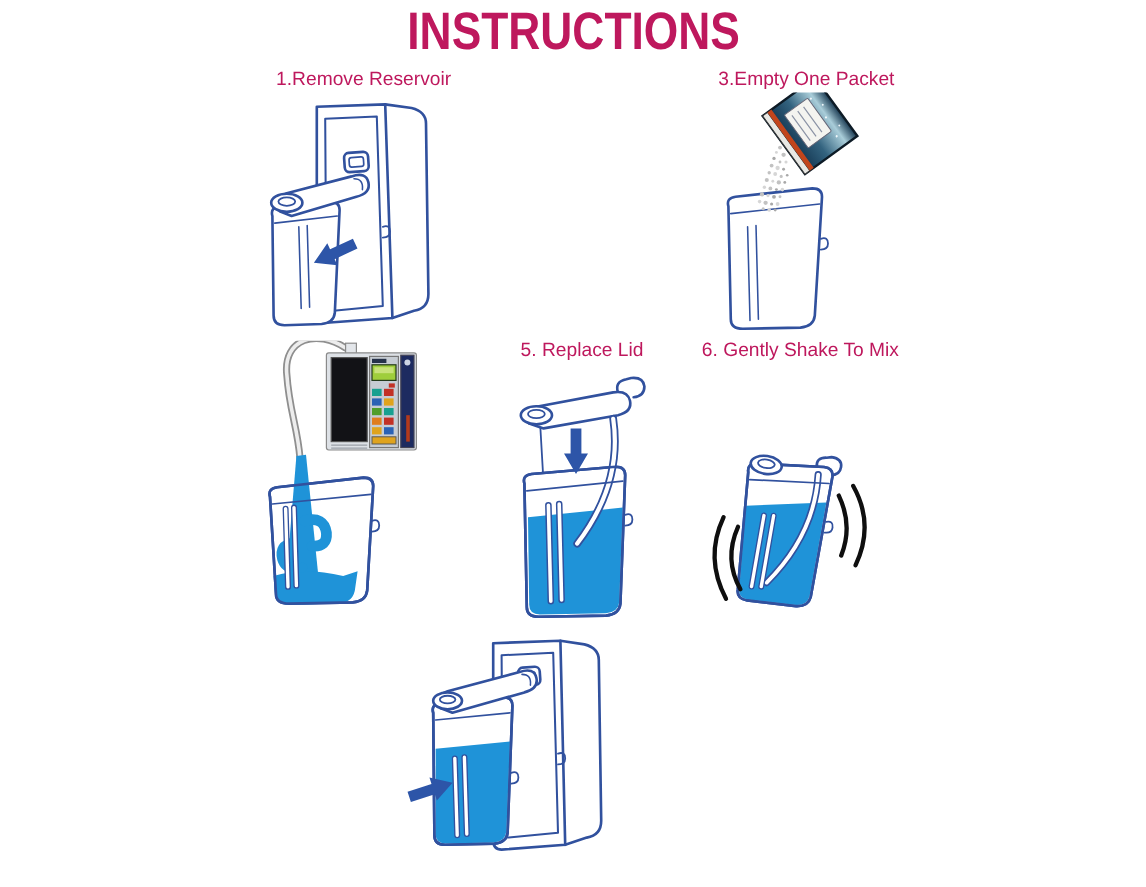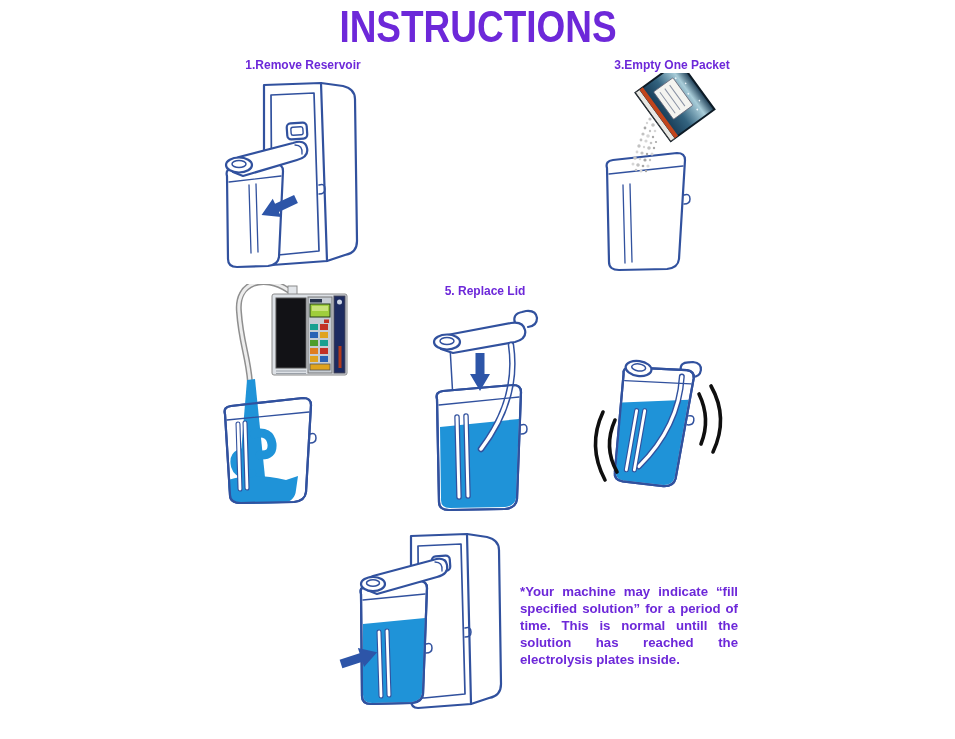--- a/index.html
+++ b/index.html
@@ -1,22 +1,22 @@
 <!DOCTYPE html>
 <html><head>
 <meta charset="utf-8">
 <style>
   html,body{margin:0;padding:0;background:#fff;}
   .page{position:relative;width:955px;height:739px;background:#ffffff;overflow:hidden;
-        font-family:"Liberation Sans","DejaVu Sans",sans-serif;color:#6d28d9;}
+        font-family:"Liberation Sans","DejaVu Sans",sans-serif;color:#be185d;}
   .title{position:absolute;left:0;top:2px;width:100%;text-align:center;margin:0;
          font-size:44px;font-weight:700;letter-spacing:0px;}
   .title span{display:inline-block;transform:scaleX(.84);transform-origin:center;white-space:nowrap;}
   .step{position:absolute;display:flex;flex-direction:column;align-items:center;}
-  .step-label{font-size:12px;font-weight:700;white-space:nowrap;margin-bottom:1px;}
+  .step-label{font-size:16px;font-weight:400;white-space:nowrap;margin-bottom:1px;}
   .s1{left:196px;top:58px;width:214px;}
   .s2{left:415px;top:58px;width:150px;}
   .s3{left:578px;top:58px;width:188px;justify-content:flex-end;}
   .s4{left:196px;top:284px;width:208px;}
   .s5{left:420px;top:284px;width:130px;justify-content:center;}
   .s6{left:568px;top:284px;width:198px;}
   .s7{left:333px;top:528px;width:198px;}
   .footnote{position:absolute;left:520px;top:570px;width:218px;
             font-size:13.2px;line-height:17px;font-weight:700;text-align:justify;}
   svg{display:block;}
@@ -204,20 +204,21 @@
         <path d="M14,106 L94,98" stroke-width="1.4"></path>
         <path d="M96,126 q6,-2 6,4 q0,5 -6,5" stroke-width="1.5"></path>
       </g>
       <g transform="translate(55,54) rotate(90)" fill="#2d55a8">
         <polygon points="0,-4.5 21,-4.5 21,-10 38,0 21,10 21,4.5 0,4.5"></polygon>
       </g>
     </svg>
   </div>
 
   <div class="step s6">
+    <span class="step-label">6. Gently Shake To Mix</span>
     <svg width="185" height="218" viewBox="0 0 185 218">
       <g transform="rotate(8 85 140)">
         <g class="ln" stroke-width="2.2">
           <path d="M98,84 Q96,76 105,75 L109,74 Q118,74 118,81 Q118,88 110,89" fill="#fff"></path>
           <path d="M42,96 Q40,89 48,88 L104,83 Q112,83 112,90 L108,192 Q107,200 97,201 L56,202 Q47,202 47,194 Z" fill="#fff"></path>
         </g>
         <path d="M44,124 L110,112 L107,191 Q106,199 97,200 L57,201 Q48,201 48,193 Z" fill="#1f93d8"></path>
         <path d="M100,90 Q104,140 70,185" stroke="#31519e" stroke-width="6" fill="none" stroke-linecap="round"></path>
         <path d="M100,90 Q104,140 70,185" stroke="#fff" stroke-width="3.2" fill="none" stroke-linecap="round"></path>
         <g stroke="#31519e" stroke-width="5" fill="none" stroke-linecap="round">
@@ -271,15 +272,14 @@
         <ellipse cx="36" cy="56" rx="12" ry="7" fill="#fff"></ellipse>
         <ellipse cx="36" cy="55" rx="6.5" ry="3.2" fill="#fff" stroke-width="1.5"></ellipse>
         <path d="M89,116 q6,-2 6,4 q0,5 -6,5" stroke-width="1.5"></path>
       </g>
       <g transform="translate(4,136) rotate(-18)" fill="#2d55a8">
         <polygon points="0,-4.5 21,-4.5 21,-10 38,0 21,10 21,4.5 0,4.5"></polygon>
       </g>
     </svg>
   </div>
 
-  <p class="footnote">*Your machine may indicate “fill specified solution” for a period of time. This is normal untill the solution has reached the electrolysis plates inside.</p>
 
 </div>
 
 </body></html>

